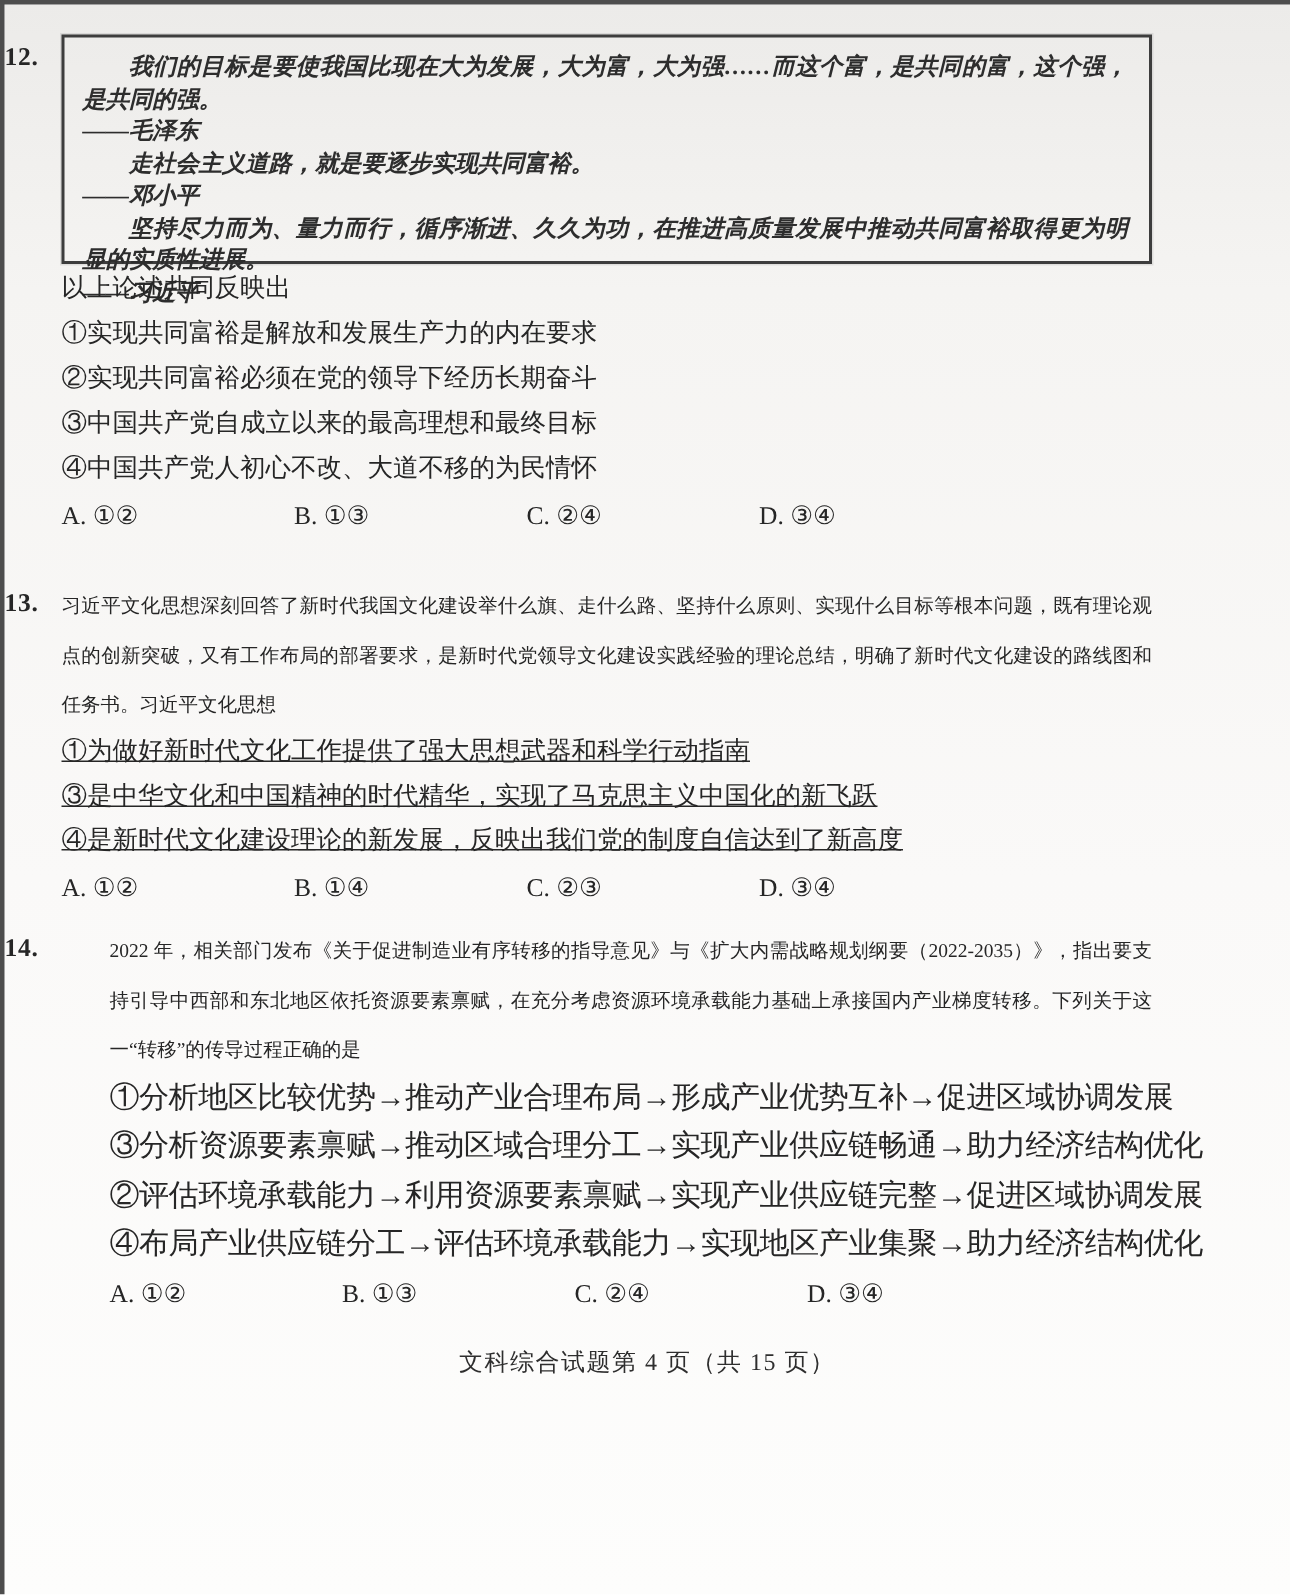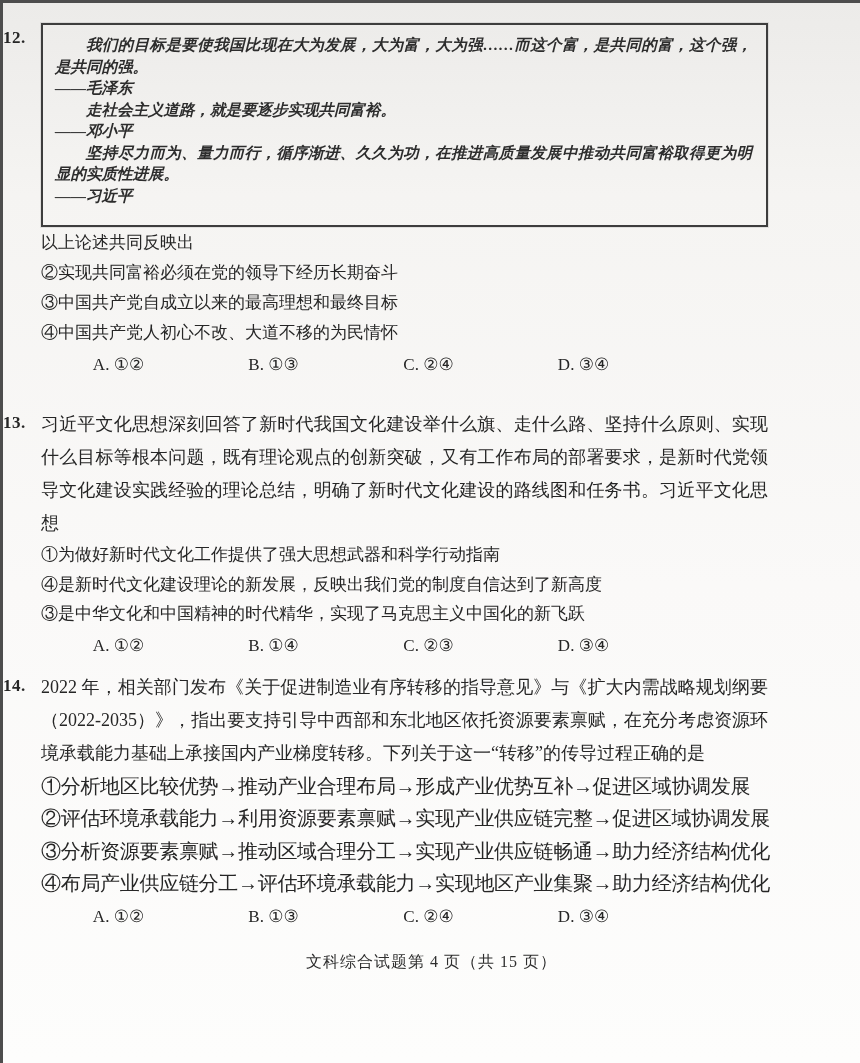--- a/index.html
+++ b/index.html
@@ -34,21 +34,21 @@
   }
   .qbody {
     flex: 1;
     min-width: 0;
   }
   
   .quote-box {
     border: 2px solid #3d3d3d;
     box-shadow: 0 0 0 1px #8a8a8a33;
     padding: 9px 14px 8px 12px;
-    height: 204px;
+    height: 153px;
     box-sizing: border-box;
     font-size: 15.5px;
     line-height: 21.5px;
     font-style: italic;
     font-weight: 600;
     color: #2d2d2d;
   }
   .quote-text {
     text-indent: 2em;
     text-align: justify;
@@ -64,43 +64,42 @@
     font-size: 17px;
     line-height: 30px;
     margin-top: 1px;
   }
   .opt {
     font-size: 17px;
     line-height: 30px;
     white-space: nowrap;
   }
   .para {
-    font-size: 18px;
+    font-size: 13px;
     line-height: 33px;
     text-align: justify;
   }
   .answers {
     display: flex;
     font-size: 17px;
     line-height: 31px;
     margin-top: 1px;
-    text-align: center;
   }
   .answers span {
     flex: 0 0 155px;
     white-space: nowrap;
   }
   .q13 { margin-top: 28px; }
-  .q14 { margin-top: 10px; }
+  .q14 { margin-top: 10px; gap: 32px; }
   .q14 .opt {
     font-size: 20px;
     line-height: 32.5px;
     letter-spacing: -0.3px;
   }
-  .opts13 .opt { line-height: 29.5px; }
+  .opts13 .opt { line-height: 29.5px; text-decoration: underline; }
   .opts12 { margin-top: 0; }
   .footer {
     margin-top: 20px;
     text-align: center;
     font-size: 16px;
     color: #2e2e2e;
     letter-spacing: 1px;
   }
 </style>
 </head>
@@ -114,59 +113,60 @@
       <div class="quote-box">
         <p class="quote-text">我们的目标是要使我国比现在大为发展，大为富，大为强……而这个富，是共同的富，这个强，是共同的强。</p>
         <p class="quote-author">——毛泽东</p>
         <p class="quote-text">走社会主义道路，就是要逐步实现共同富裕。</p>
         <p class="quote-author">——邓小平</p>
         <p class="quote-text">坚持尽力而为、量力而行，循序渐进、久久为功，在推进高质量发展中推动共同富裕取得更为明显的实质性进展。</p>
         <p class="quote-author">——习近平</p>
       </div>
       <div class="stem">以上论述共同反映出</div>
       <div class="opts12">
+        <div class="opt">①实现共同富裕是解放和发展生产力的内在要求</div>
         <div class="opt">②实现共同富裕必须在党的领导下经历长期奋斗</div>
         <div class="opt">③中国共产党自成立以来的最高理想和最终目标</div>
         <div class="opt">④中国共产党人初心不改、大道不移的为民情怀</div>
       </div>
       <div class="answers">
         <span>A. ①②</span>
         <span>B. ①③</span>
         <span>C. ②④</span>
         <span>D. ③④</span>
       </div>
     </div>
   </div>
 
   <div class="q q13">
     <div class="qnum">13.</div>
     <div class="qbody">
       <div class="para">习近平文化思想深刻回答了新时代我国文化建设举什么旗、走什么路、坚持什么原则、实现什么目标等根本问题，既有理论观点的创新突破，又有工作布局的部署要求，是新时代党领导文化建设实践经验的理论总结，明确了新时代文化建设的路线图和任务书。习近平文化思想</div>
       <div class="opts13">
         <div class="opt">①为做好新时代文化工作提供了强大思想武器和科学行动指南</div>
+        <div class="opt">③是中华文化和中国精神的时代精华，实现了马克思主义中国化的新飞跃</div>
         <div class="opt">④是新时代文化建设理论的新发展，反映出我们党的制度自信达到了新高度</div>
-        <div class="opt">③是中华文化和中国精神的时代精华，实现了马克思主义中国化的新飞跃</div>
       </div>
       <div class="answers">
         <span>A. ①②</span>
         <span>B. ①④</span>
         <span>C. ②③</span>
         <span>D. ③④</span>
       </div>
     </div>
   </div>
 
   <div class="q q14">
     <div class="qnum">14.</div>
     <div class="qbody">
       <div class="para">2022 年，相关部门发布《关于促进制造业有序转移的指导意见》与《扩大内需战略规划纲要（2022-2035）》，指出要支持引导中西部和东北地区依托资源要素禀赋，在充分考虑资源环境承载能力基础上承接国内产业梯度转移。下列关于这一“转移”的传导过程正确的是</div>
       <div>
         <div class="opt">①分析地区比较优势→推动产业合理布局→形成产业优势互补→促进区域协调发展</div>
+        <div class="opt">③分析资源要素禀赋→推动区域合理分工→实现产业供应链畅通→助力经济结构优化</div>
         <div class="opt">②评估环境承载能力→利用资源要素禀赋→实现产业供应链完整→促进区域协调发展</div>
-        <div class="opt">③分析资源要素禀赋→推动区域合理分工→实现产业供应链畅通→助力经济结构优化</div>
         <div class="opt">④布局产业供应链分工→评估环境承载能力→实现地区产业集聚→助力经济结构优化</div>
       </div>
       <div class="answers">
         <span>A. ①②</span>
         <span>B. ①③</span>
         <span>C. ②④</span>
         <span>D. ③④</span>
       </div>
     </div>
   </div>

